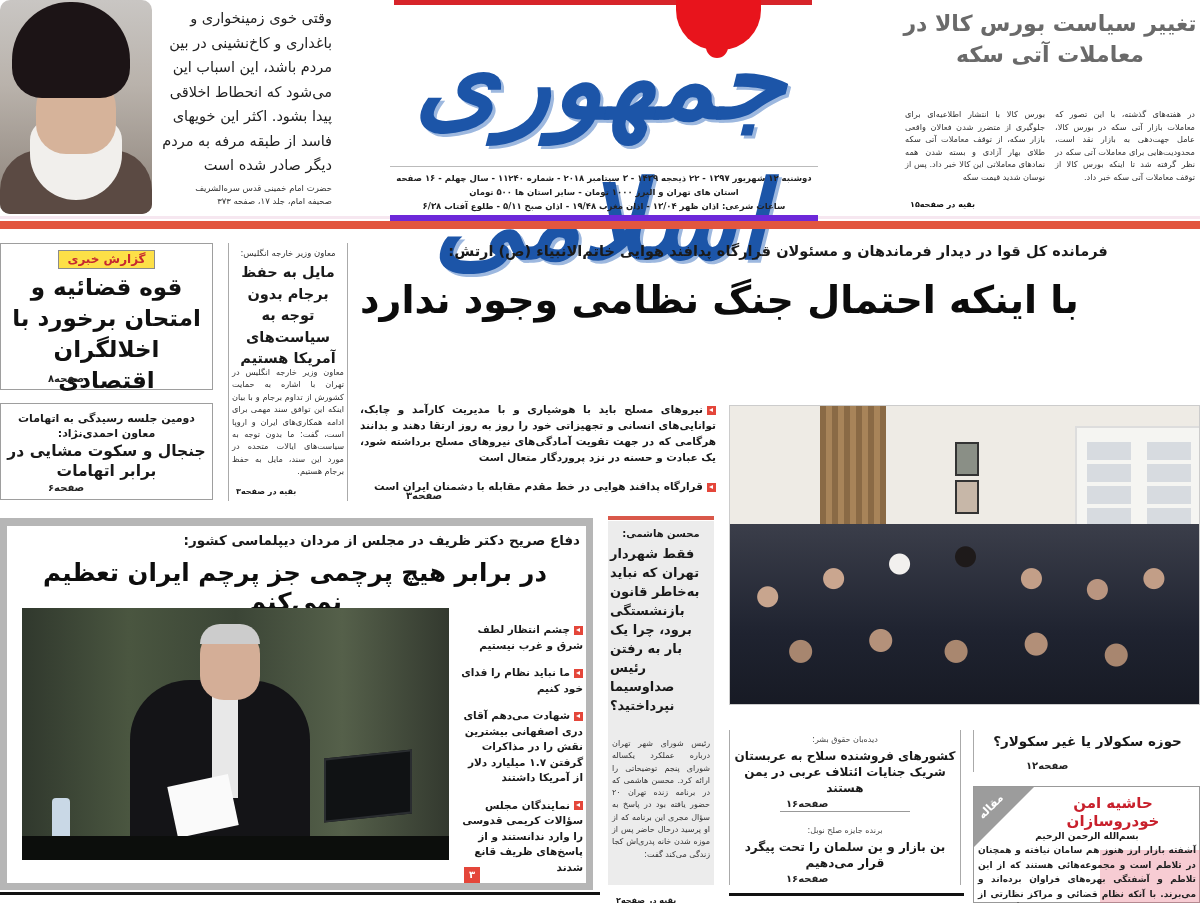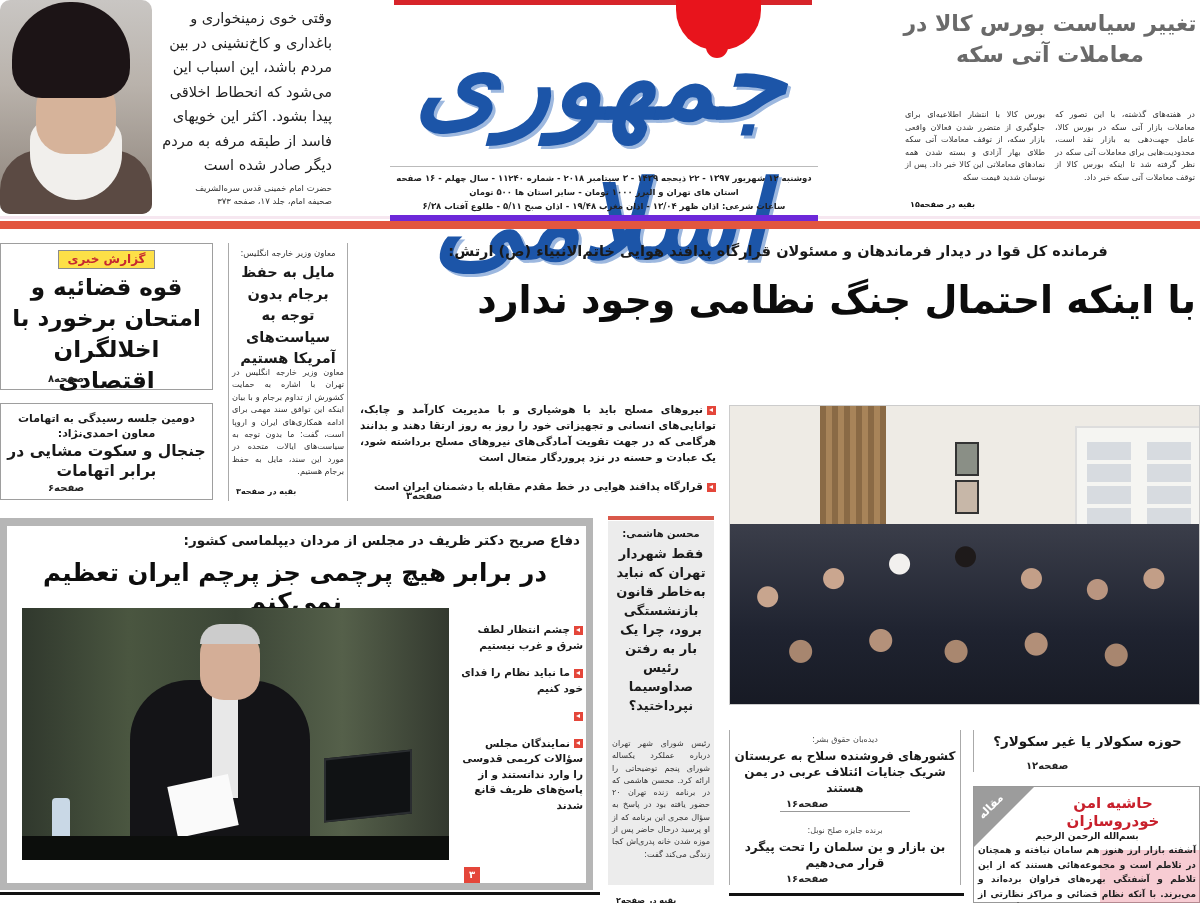--- a/index.html
+++ b/index.html
@@ -48,21 +48,21 @@
 
     
     #uk-col { left: 228px; top: 243px; width: 120px; height: 258px; border-left: 1px solid #aaa; border-right: 1px solid #aaa; }
     #uk-kicker { left: 232px; top: 248px; width: 112px; font-size: 8.5px; text-align: center; color:#333; }
     #uk-title { left: 232px; top: 262px; width: 112px; font-size: 14.5px; line-height: 21.5px; font-weight: bold; text-align: center; }
     #uk-body { left: 232px; top: 366px; width: 112px; font-size: 8.2px; line-height: 12.4px; text-align: justify; color: #333; }
     #uk-more { left: 236px; top: 487px; font-size: 8px; font-weight: bold; }
 
     
     #lead-kicker { left: 360px; top: 243px; width: 836px; font-size: 14.5px; font-weight: bold; text-align: center; }
-    #lead-title { left: 360px; top: 276px; width: 836px; font-size: 38px; line-height: 48px; font-weight: bold; text-align: right; color: #0c0c0c; letter-spacing: -0.5px; }
+    #lead-title { left: 360px; top: 276px; width: 836px; font-size: 38px; line-height: 48px; font-weight: bold; text-align: left; color: #0c0c0c; letter-spacing: -0.5px; }
     .bullet { display:inline-block; width: 9px; height: 9px; background: #e4463a; position: relative; margin-left: 4px; vertical-align: middle; }
     .bullet::after { content:""; position:absolute; left: 2px; top: 2px; border-right: 4px solid #fff; border-top: 2.5px solid transparent; border-bottom: 2.5px solid transparent; }
     #lead-bullet1 { left: 360px; top: 401px; width: 356px; font-size: 10.5px; line-height: 16px; font-weight: bold; text-align: justify; }
     #lead-bullet2 { left: 360px; top: 478px; width: 356px; font-size: 10.5px; line-height: 16px; font-weight: bold; text-align: right; }
     #lead-page { left: 364px; top: 490px; }
 
     #meeting-photo { left: 729px; top: 405px; width: 471px; height: 300px; background: #eeebe5; overflow: hidden; border: 1px solid #ccc; }
     #meeting-photo .curtain { position:absolute; left: 90px; top: 0; width: 66px; height: 150px; background: repeating-linear-gradient(90deg, #8a6a45 0 6px, #a88459 6px 12px); }
     #meeting-photo .frame1 { position:absolute; left: 225px; top: 36px; width: 24px; height: 34px; background:#8a8f86; border: 2px solid #333; }
     #meeting-photo .frame2 { position:absolute; left: 225px; top: 74px; width: 24px; height: 34px; background:#c7b7a8; border: 2px solid #333; }
@@ -102,21 +102,21 @@
 
     #zarif-bullets { left: 455px; top: 622px; width: 128px; font-size: 10.5px; line-height: 15.5px; font-weight: bold; text-align: right; }
     #zarif-bullets .item { margin-bottom: 12px; }
     #zarif-pagebox { left: 464px; top: 867px; width: 16px; height: 16px; background: #e4463a; color: #fff; font-size: 10px; line-height: 16px; text-align: center; font-weight: bold; }
     #bottom-rule-left { left: 0; top: 892px; width: 600px; height: 3px; background: #111; }
 
     
     #hashemi-rule { left: 608px; top: 516px; width: 106px; height: 4px; background: #d9584a; }
     #hashemi-col { left: 608px; top: 521px; width: 106px; height: 364px; background: #ececec; }
     #hashemi-kicker { left: 610px; top: 528px; width: 102px; font-size: 10px; text-align: center; font-weight: bold; }
-    #hashemi-title { left: 610px; top: 544px; width: 102px; font-size: 13px; line-height: 19px; font-weight: bold; text-align: center; }
+    #hashemi-title { left: 610px; top: 544px; width: 102px; font-size: 13px; line-height: 19px; font-weight: bold; text-align: left; }
     #hashemi-body { left: 612px; top: 738px; width: 98px; font-size: 8px; line-height: 12.3px; text-align: justify; color: #333; }
     #hashemi-more { left: 616px; top: 896px; font-size: 8px; font-weight: bold; }
 
     
     #hr-box { left: 729px; top: 730px; width: 232px; height: 155px; border-left: 1px solid #aaa; border-right: 1px solid #aaa; }
     #hr-kicker { left: 733px; top: 735px; width: 224px; font-size: 8px; text-align: center; color:#444; }
     #hr-title { left: 733px; top: 748px; width: 224px; font-size: 12px; line-height: 16px; font-weight: bold; text-align: center; }
     #hr-page { left: 744px; top: 798px; }
     #hr-divider { left: 780px; top: 811px; width: 130px; height: 1px; background: #999; }
     #nobel-kicker { left: 733px; top: 826px; width: 224px; font-size: 8px; text-align: center; color:#444; }
@@ -221,21 +221,21 @@
     <div class="head"></div>
     <div class="hair"></div>
   <div class="monitor"></div>
     <div class="paper"></div>
     <div class="bottle"></div>
     <div class="podium"></div>
 </div>
 <div id="zarif-bullets" class="abs">
   <div class="item"><span class="bullet"></span><span>چشم انتظار لطف شرق و غرب نیستیم</span></div>
   <div class="item"><span class="bullet"></span><span>ما نباید نظام را فدای خود کنیم</span></div>
-  <div class="item"><span class="bullet"></span></div>
+  <div class="item"><span class="bullet"></span><span>شهادت می‌دهم آقای دری اصفهانی بیشترین نقش را در مذاکرات گرفتن ۱.۷ میلیارد دلار از آمریکا داشتند</span></div>
   <div class="item"><span class="bullet"></span><span>نمایندگان مجلس سؤالات کریمی قدوسی را وارد ندانستند و از پاسخ‌های ظریف قانع شدند</span></div>
 </div>
 <div id="zarif-pagebox" class="abs">۳</div>
 <div id="bottom-rule-left" class="abs"></div>
 
 <div id="hashemi-rule" class="abs"></div>
 <div id="hashemi-col" class="abs"></div>
 <div id="hashemi-kicker" class="abs">محسن هاشمی:</div>
 <div id="hashemi-title" class="abs">فقط شهردار تهران که نباید به‌خاطر قانون بازنشستگی برود، چرا یک بار به رفتن رئیس صداوسیما نپرداختید؟</div>
 <div id="hashemi-body" class="abs">رئیس شورای شهر تهران درباره عملکرد یکساله شورای پنجم توضیحاتی را ارائه کرد. محسن هاشمی که در برنامه زنده تهران ۲۰ حضور یافته بود در پاسخ به سؤال مجری این برنامه که از او پرسید درحال حاضر پس از موزه شدن خانه پدری‌اش کجا زندگی می‌کند گفت:</div>

